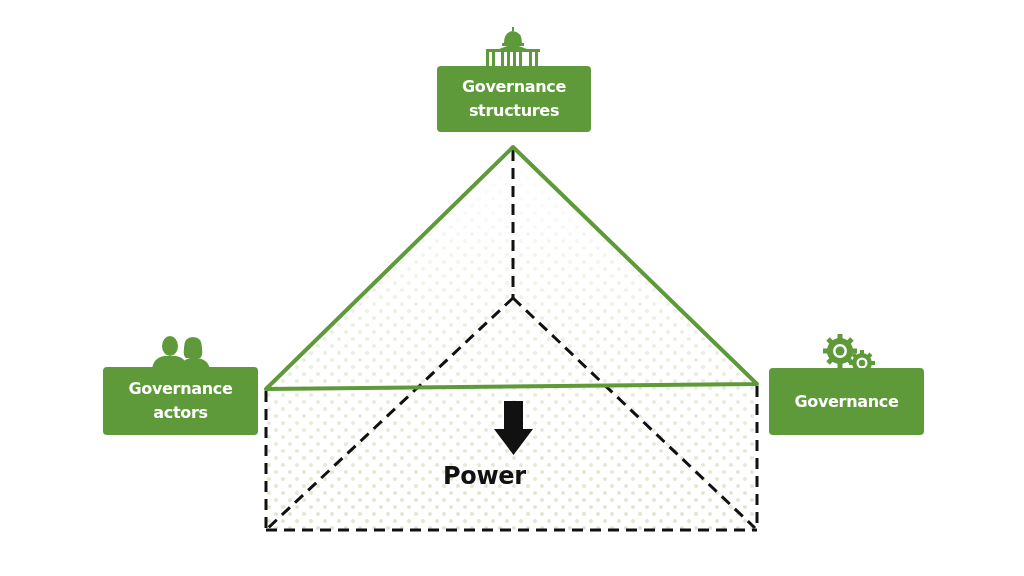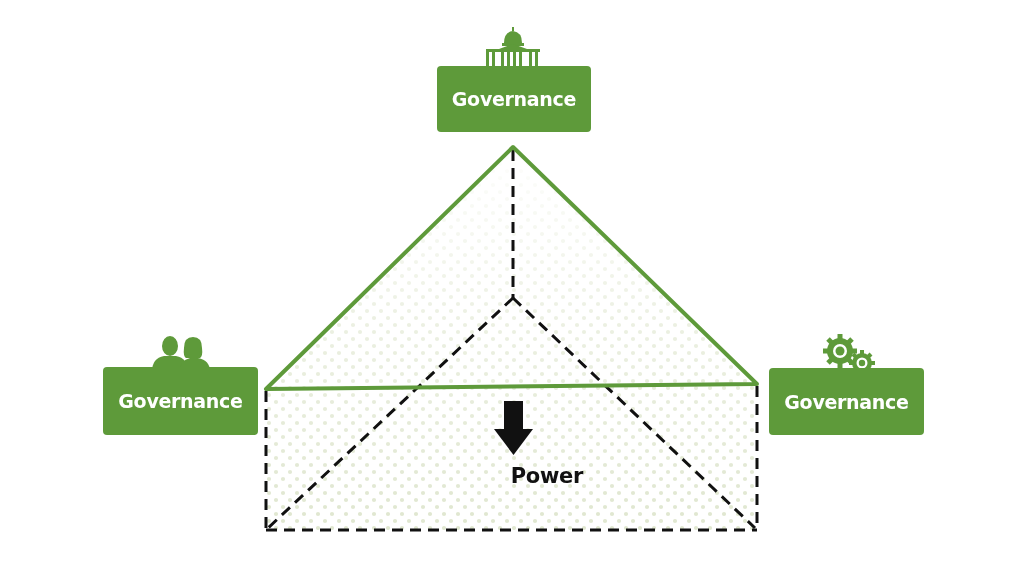--- a/index.html
+++ b/index.html
@@ -1,20 +1,20 @@
 <!DOCTYPE html>
 <html><head>
 <meta charset="utf-8">
 <style>
   html,body{margin:0;padding:0;background:#ffffff;}
   body{width:1024px;height:576px;position:relative;overflow:hidden;font-family:"DejaVu Sans","Liberation Sans",sans-serif;}
   svg.main{position:absolute;left:0;top:0;}
-  .box{position:absolute;background:#5e9a3a;border-radius:4px;color:#fff;text-align:center;font-weight:bold;font-size:19px;line-height:24px;display:flex;flex-direction:column;justify-content:center;letter-spacing:-0.3px;}
+  .box{position:absolute;background:#5e9a3a;border-radius:4px;color:#fff;text-align:center;font-weight:bold;font-size:16px;line-height:24px;display:flex;flex-direction:column;justify-content:center;letter-spacing:-0.3px;}
   .box span{display:block;}
-  .label{position:absolute;color:#111;text-align:right;font-weight:bold;font-size:21px;line-height:24px;letter-spacing:-0.3px;}
+  .label{position:absolute;color:#111;text-align:left;font-weight:bold;font-size:24px;line-height:24px;letter-spacing:-0.3px;}
   .icon{position:absolute;}
 </style>
 </head>
 <body>
 
 <svg class="main" width="1024" height="576" viewBox="0 0 1024 576">
   <defs>
     <pattern id="dots" width="14" height="14" patternUnits="userSpaceOnUse">
       <circle cx="3" cy="3" r="2.1" fill="#dfe6cf"></circle>
       <circle cx="10" cy="10" r="2.1" fill="#dfe6cf"></circle>
@@ -64,34 +64,36 @@
     <rect x="30" y="25" width="3" height="14"></rect>
       <rect x="36" y="25" width="3" height="14"></rect>
     <rect x="46" y="25" width="3" height="14"></rect>
       <rect x="52" y="25" width="3" height="14"></rect>
     <rect x="0" y="39" width="60" height="5"></rect>
   </g>
 </svg>
 
 <div class="box" style="left:437px;top:66px;width:154px;height:66px;">
   <span>Governance</span>
+  <span>structures</span>
 </div>
 
 <svg class="icon" style="left:150px;top:336px" width="62" height="36" viewBox="0 0 62 36">
   <g fill="#5e9a3a">
     <ellipse cx="20" cy="10" rx="8" ry="10"></ellipse>
     <path d="M2 36 Q2 22 14 20 L26 20 Q38 22 38 36 Z"></path>
     <path d="M34 12 Q34 1 43 1 Q52 1 52 12 Q53 20 50 22 L36 22 Q33 20 34 12 Z"></path>
     <path d="M30 36 Q30 24 40 22 L48 22 Q60 24 60 36 Z"></path>
   </g>
   <rect x="0" y="34" width="62" height="2" fill="#5e9a3a"></rect>
 </svg>
 
 <div class="box" style="left:103px;top:367px;width:155px;height:68px;">
   <span>Governance</span>
+  <span>actors</span>
 </div>
 
 <svg class="icon" style="left:820px;top:333px" width="62" height="48" viewBox="0 0 62 48">
   <g fill="#5e9a3a">
     <circle cx="20" cy="18" r="13"></circle>
     <g stroke="#5e9a3a" stroke-width="5">
       <line x1="20" y1="1" x2="20" y2="35"></line>
         <line x1="3" y1="18" x2="37" y2="18"></line>
       <line x1="8" y1="6" x2="32" y2="30"></line>
         <line x1="32" y1="6" x2="8" y2="30"></line>

